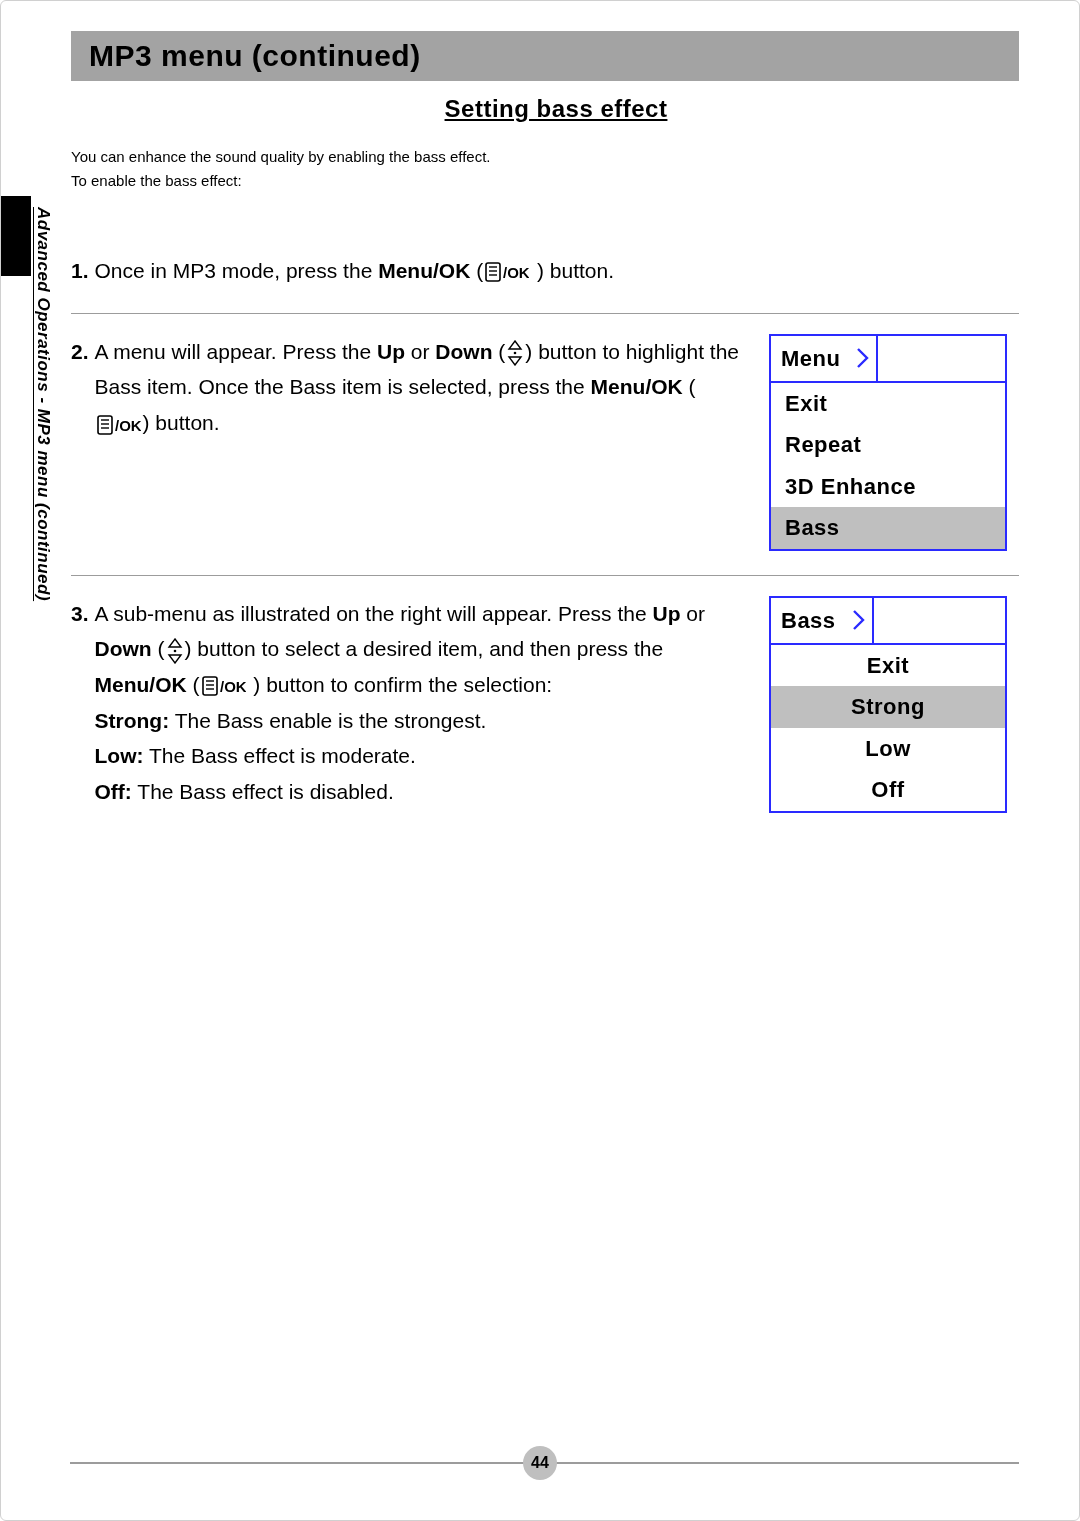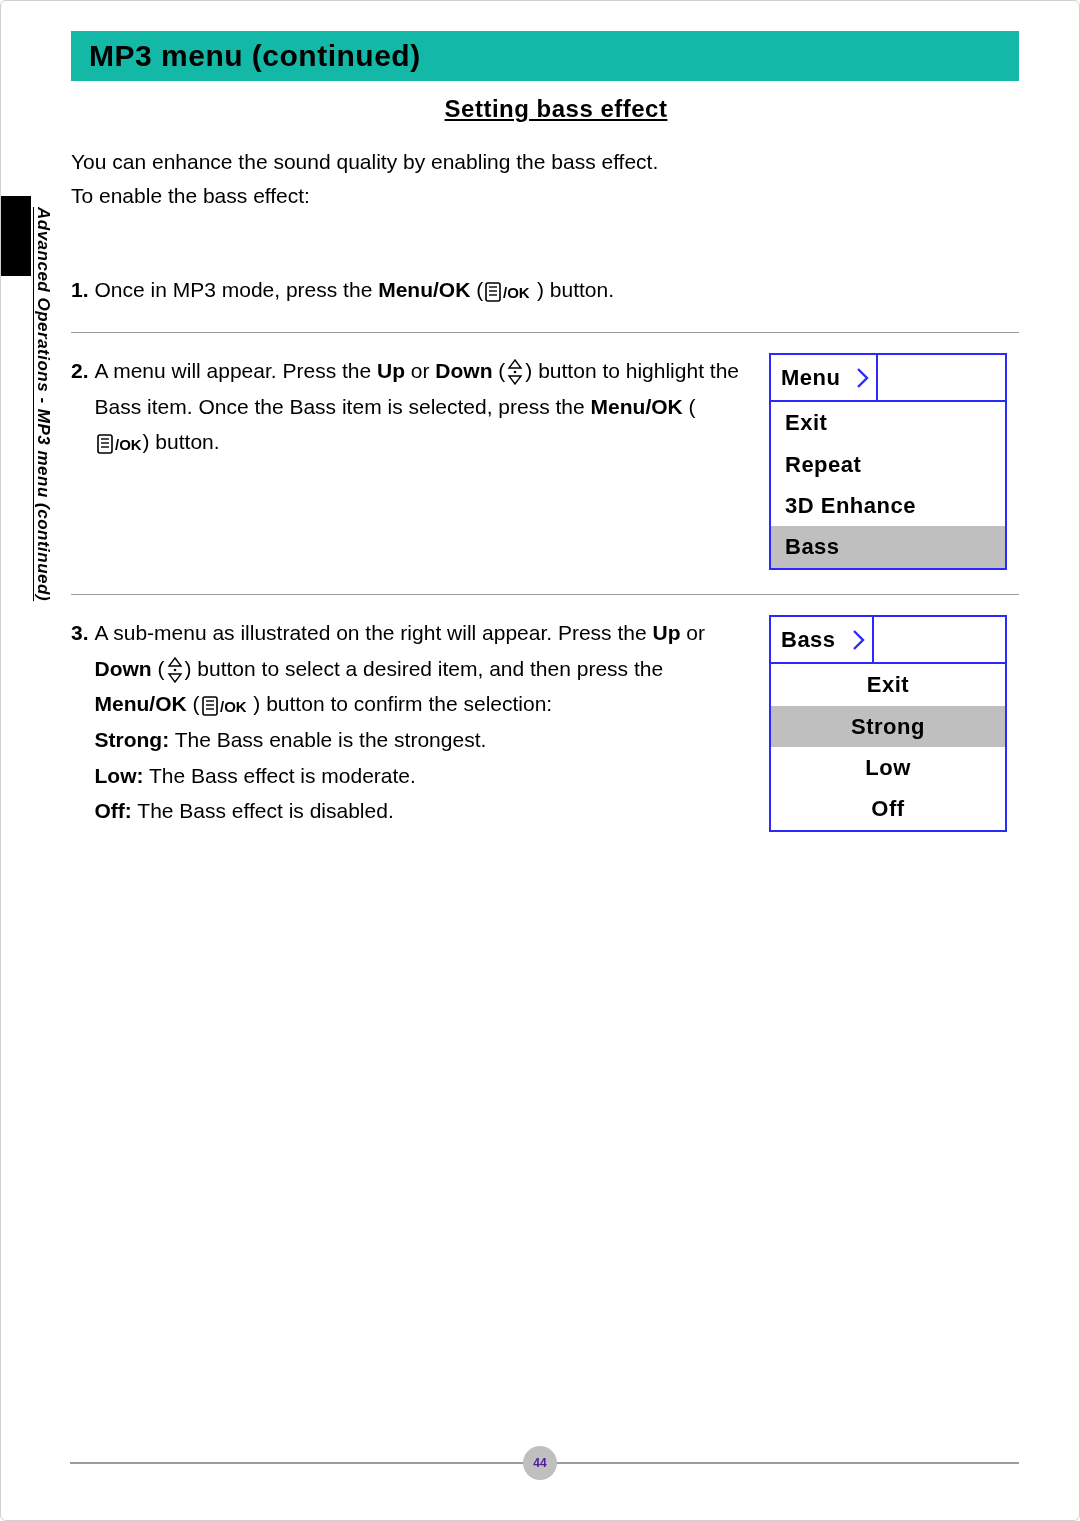--- a/index.html
+++ b/index.html
@@ -38,37 +38,37 @@
     font-style: italic;
     font-weight: bold;
     font-size: 17px;
     letter-spacing: 0.5px;
     text-decoration: underline;
   }
   .content {
     margin-left: 40px;
   }
   .title-bar {
-    background: #14b8a6;
+    background: #a3a3a3;
     padding: 8px 18px;
     font-size: 30px;
     font-weight: bold;
     letter-spacing: 0.5px;
     margin-bottom: 14px;
   }
   .subheading {
     font-size: 24px;
     font-weight: bold;
     text-decoration: underline;
     margin: 0 0 22px 22px;
     letter-spacing: 0.5px;
     text-align: center;
   }
   .intro {
-    font-size: 21px;
+    font-size: 15px;
     line-height: 1.6;
     margin: 0 0 40px 0;
   }
   .step {
     display: flex;
     align-items: flex-start;
     gap: 6px;
     padding: 20px 0 24px 0;
     font-size: 21px;
     line-height: 1.7;
@@ -131,23 +131,23 @@
   }
   .page-number {
     position: absolute;
     bottom: 40px;
     left: 50%;
     transform: translateX(-50%);
     width: 34px;
     height: 34px;
     border-radius: 50%;
     background: #bfbfbf;
-    color: #4c1d95;
-    font-weight: bold;
-    font-size: 12px;
+    color: #000000;
+    font-weight: bold;
+    font-size: 16px;
     display: flex;
     align-items: center;
     justify-content: center;
   }
   .footer-rule {
     position: absolute;
     bottom: 56px;
     left: 69px;
     right: 60px;
     height: 2px;

